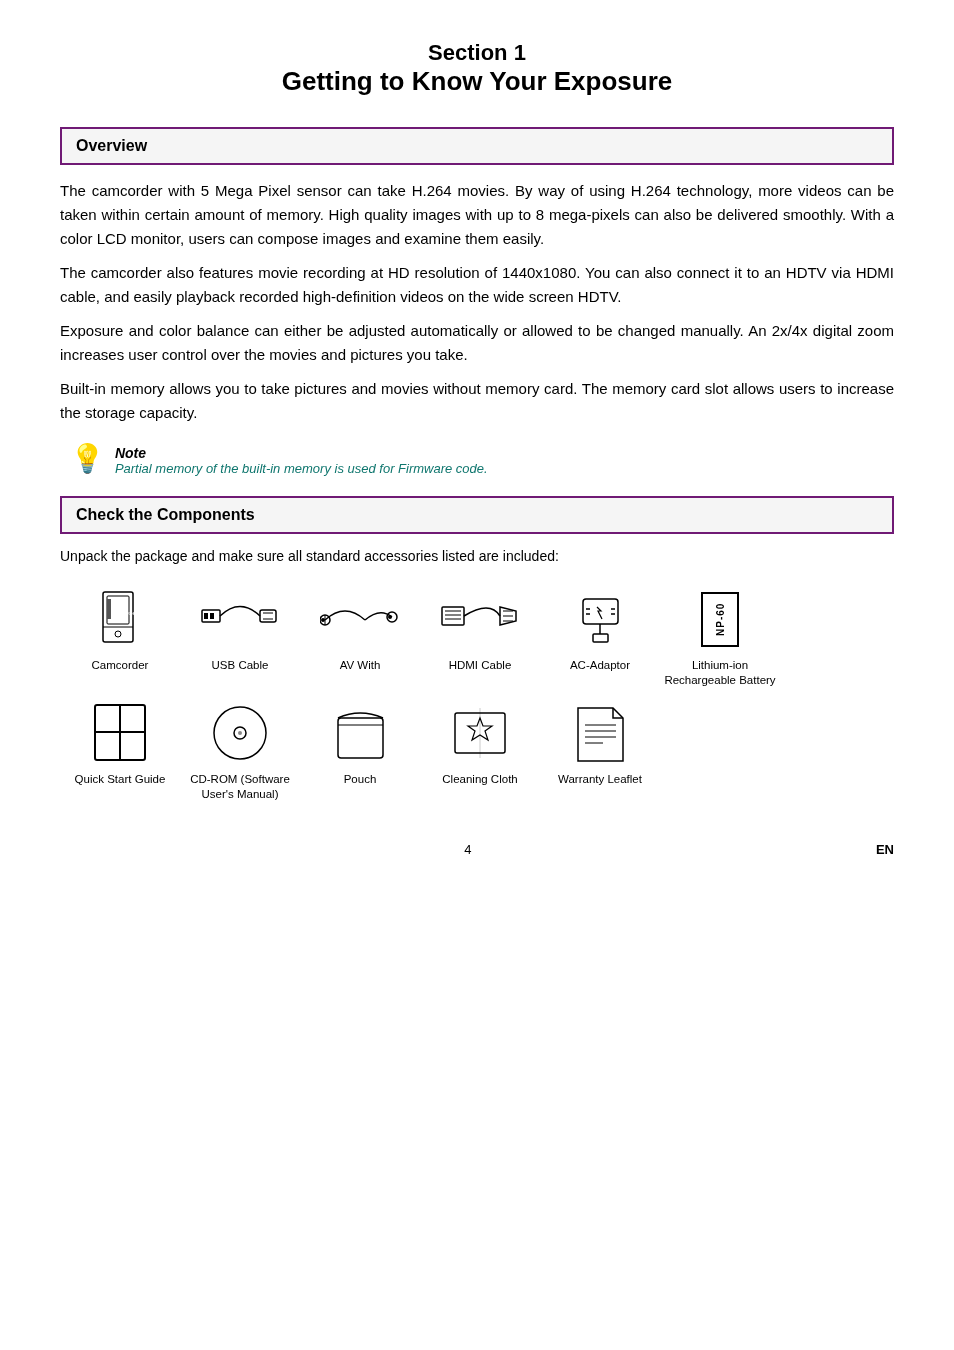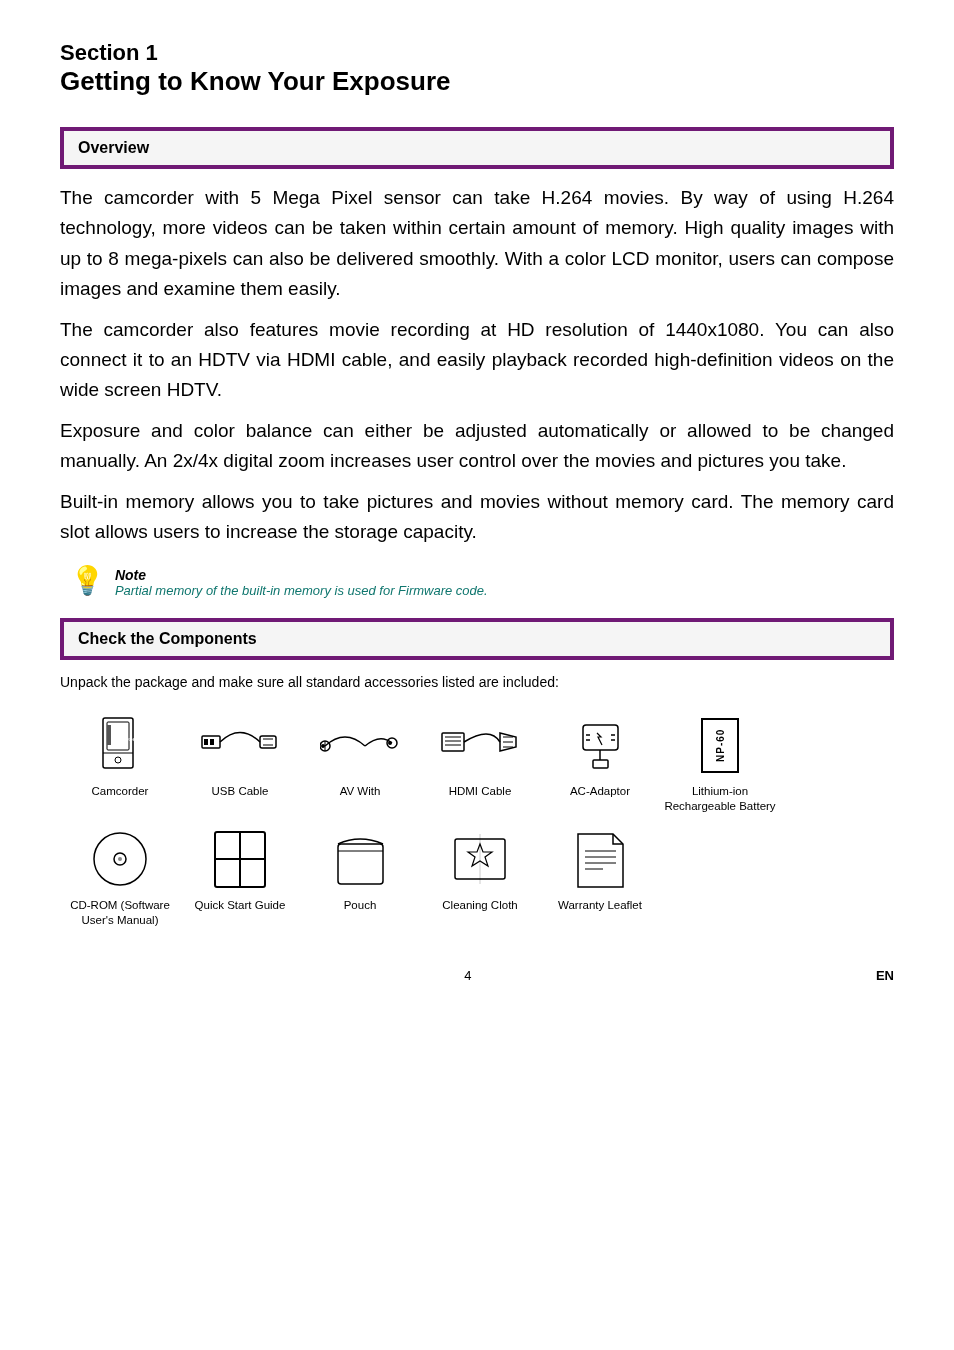--- a/index.html
+++ b/index.html
@@ -6,42 +6,43 @@
     body {
       background: #fff;
       font-family: Arial, sans-serif;
       font-size: 14px;
       color: #000;
       width: 954px;
       min-height: 1350px;
       padding: 40px 60px 40px 60px;
     }
     .page-header {
+      text-align: center;
       margin-bottom: 30px;
     }
     .page-header h1 {
       font-size: 22px;
       font-weight: bold;
     }
     .page-header h2 {
       font-size: 26px;
       font-weight: bold;
     }
     .section-box {
-      border: 4px solid #701a75;
+      border: 2px solid #701a75;
       background: #f5f5f5;
       padding: 8px 14px;
       margin-bottom: 14px;
     }
     .section-box h3 {
       font-size: 16px;
       font-weight: bold;
     }
     .body-text {
-      font-size: 19px;
+      font-size: 15px;
       line-height: 1.6;
       margin-bottom: 10px;
       text-align: justify;
     }
     .note-box {
       display: flex;
       align-items: flex-start;
       gap: 10px;
       margin: 20px 0 20px 10px;
     }
@@ -237,38 +238,38 @@
     </div>
     <div class="label">Lithium-ion Rechargeable Battery</div>
   </div>
 
 </div>
 
 <div class="component-row" style="margin-top: 10px;">
 
   <div class="component-item">
     <div class="icon-area">
+      <svg width="60" height="65" viewBox="0 0 60 65">
+        <rect x="5" y="5" width="50" height="55" rx="2" fill="none" stroke="#000" stroke-width="2"></rect>
+        <line x1="5" y1="32" x2="55" y2="32" stroke="#000" stroke-width="2"></line>
+        <line x1="30" y1="5" x2="30" y2="60" stroke="#000" stroke-width="2"></line>
+      </svg>
+    </div>
+    <div class="label">Quick Start Guide</div>
+  </div>
+
+  <div class="component-item">
+    <div class="icon-area">
       <svg width="60" height="60" viewBox="0 0 60 60">
         <circle cx="30" cy="30" r="26" fill="none" stroke="#000" stroke-width="1.5"></circle>
         <circle cx="30" cy="30" r="6" fill="none" stroke="#000" stroke-width="1.5"></circle>
         <circle cx="30" cy="30" r="2" fill="#888"></circle>
       </svg>
     </div>
     <div class="label">CD-ROM (Software User's Manual)</div>
-  </div>
-
-  <div class="component-item">
-    <div class="icon-area">
-      <svg width="60" height="65" viewBox="0 0 60 65">
-        <rect x="5" y="5" width="50" height="55" rx="2" fill="none" stroke="#000" stroke-width="2"></rect>
-        <line x1="5" y1="32" x2="55" y2="32" stroke="#000" stroke-width="2"></line>
-        <line x1="30" y1="5" x2="30" y2="60" stroke="#000" stroke-width="2"></line>
-      </svg>
-    </div>
-    <div class="label">Quick Start Guide</div>
   </div>
 
 
   <div class="component-item">
     <div class="icon-area">
       <svg width="55" height="60" viewBox="0 0 55 60">
         <rect x="5" y="15" width="45" height="40" rx="3" fill="none" stroke="#000" stroke-width="1.5"></rect>
         <path d="M5 15 Q27 5 50 15" fill="none" stroke="#000" stroke-width="1.5"></path>
         <line x1="5" y1="22" x2="50" y2="22" stroke="#000" stroke-width="1"></line>
       </svg>

